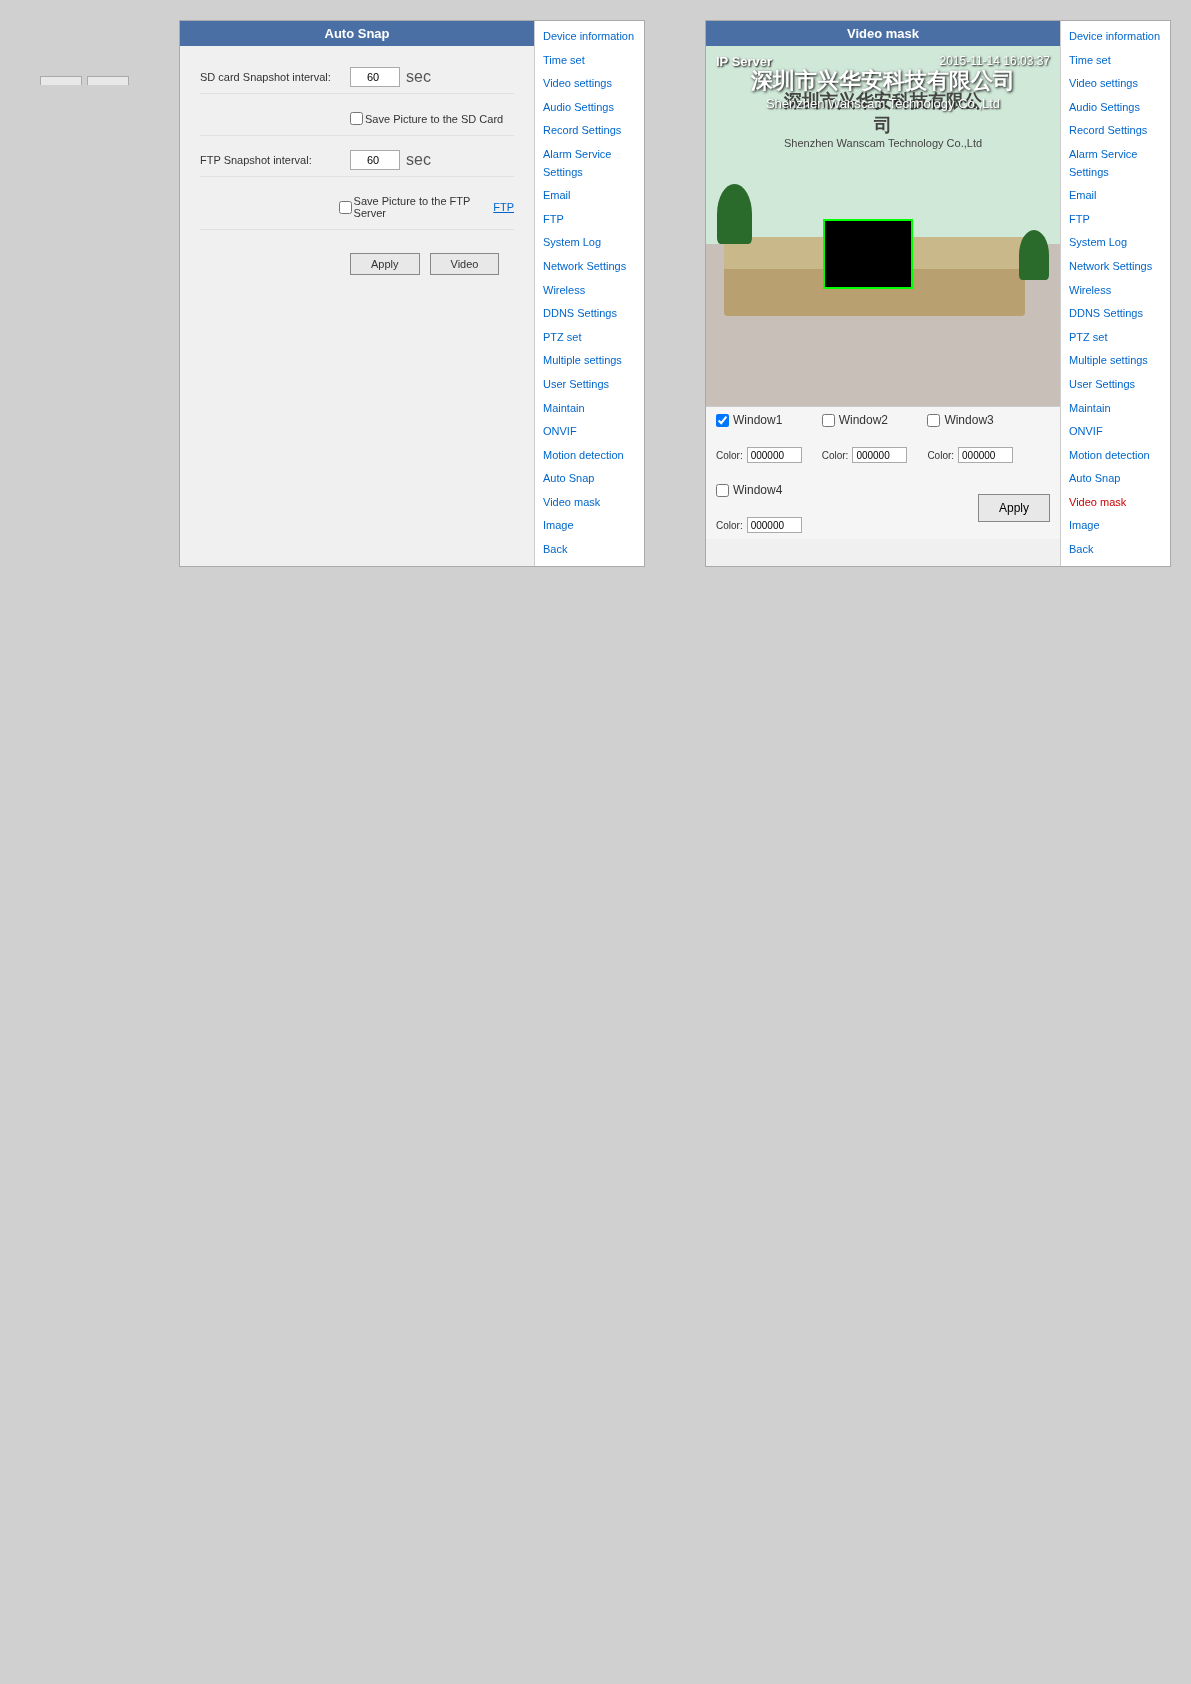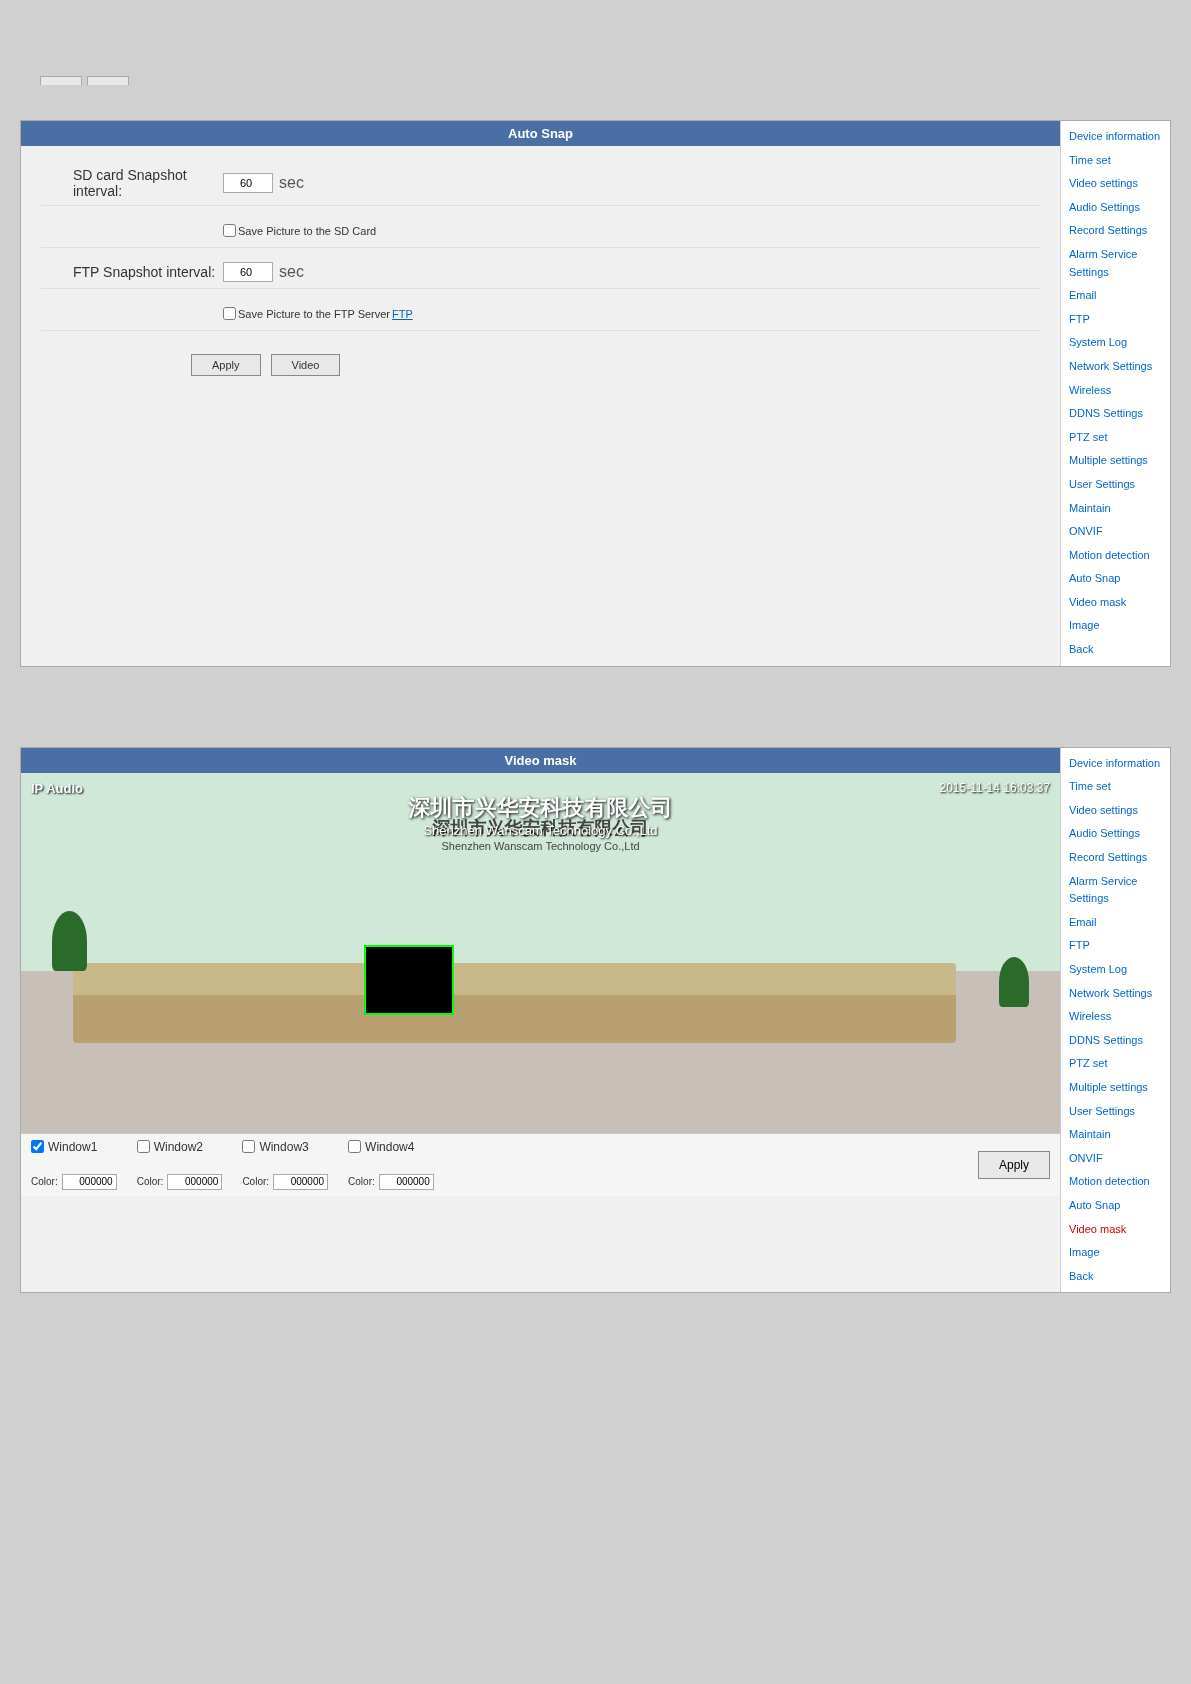--- a/index.html
+++ b/index.html
@@ -8,21 +8,21 @@
       font-family: Arial, sans-serif;
       font-size: 12px;
       color: #333;
       width: 1191px;
       min-height: 1684px;
     }
 
     .page-wrapper {
       padding: 20px;
       display: flex;
-      flex-direction: column;
+      flex-direction: row;
       gap: 30px;
     }
 
     
     .panel-container {
       display: flex;
       width: 100%;
       border: 1px solid #aaa;
       background: #fff;
     }
@@ -74,23 +74,22 @@
     .form-row {
       display: flex;
       align-items: center;
       margin-bottom: 8px;
       padding: 6px 0;
       border-bottom: 1px solid #e0e0e0;
     }
 
     .form-label {
       width: 150px;
-      font-size: 14px;
+      font-size: 11px;
       color: #333;
-      margin-left: 32px;
     }
 
     .form-control-group {
       display: flex;
       align-items: center;
       gap: 6px;
     }
 
     .form-input {
       width: 50px;
@@ -277,21 +276,20 @@
       gap: 4px;
       font-size: 10px;
     }
 
     .window-bottom input {
       width: 55px;
       height: 16px;
       font-size: 10px;
       border: 1px solid #aaa;
       padding: 1px 3px;
-      text-align: right;
     }
 
     .apply-btn {
       padding: 6px 20px;
       background: #e8e8e8;
       border: 1px solid #888;
       font-size: 12px;
       cursor: pointer;
       margin-left: auto;
     }
@@ -451,21 +449,21 @@
           <div class="wall-logo-en">Shenzhen Wanscam Technology Co.,Ltd</div>
         </div>
 
         <div class="reception-desk">
           <div class="desk-front"></div>
         </div>
 
         <div class="plant-left"></div>
         <div class="plant-right"></div>
 
-        <div class="cam-watermark-tl">IP Audio</div>
+        <div class="cam-watermark-tl">IP Server</div>
         <div class="cam-watermark-tr">2015-11-14 16:03:37</div>
 
         <div class="cam-watermark-center">
           <div class="zh-text">深圳市兴华安科技有限公司</div>
           <div class="en-text">Shenzhen Wanscam Technology Co.,Ltd</div>
         </div>
 
         <div class="mask-box"></div>
       </div>
 

